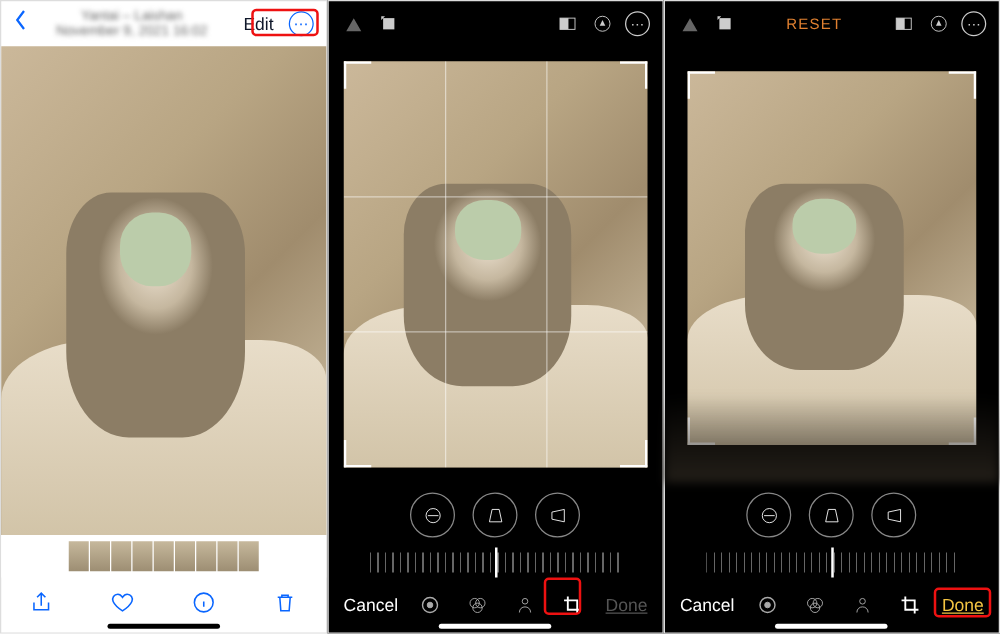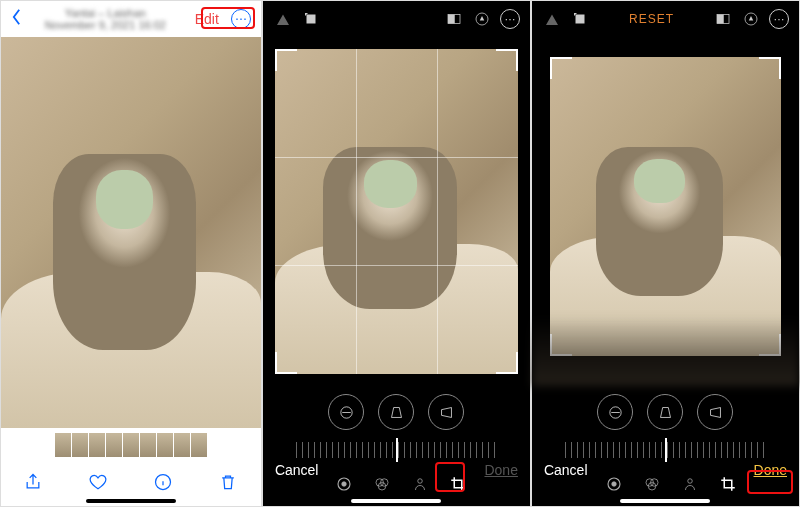--- a/index.html
+++ b/index.html
@@ -5,21 +5,21 @@
   * { box-sizing: border-box; margin: 0; padding: 0; }
   body { width: 800px; height: 507px; background: #fff; font-family: -apple-system, Helvetica, Arial, sans-serif; display: flex; }
   .phone { flex: 1; border: 1px solid #ddd; display: flex; flex-direction: column; position: relative; }
   .phone.dark { background: #000; color: #fff; }
   .phone.light { background: #fff; }
 
   
   .p1-top { height: 36px; display: flex; align-items: center; padding: 0 10px; gap: 6px; }
   .p1-back { color: #0a66ff; font-size: 20px; }
   .p1-title { flex: 1; text-align: center; line-height: 1.1; filter: blur(2px); color: #666; font-size: 11px; }
-  .p1-edit { color: #ef4444; font-size: 14px; padding: 2px 6px; }
+  .p1-edit { color: #0f172a; font-size: 14px; padding: 2px 6px; }
   .p1-more { width: 20px; height: 20px; border: 1.3px solid #0a66ff; border-radius: 50%; display: flex; align-items: center; justify-content: center; color: #0a66ff; font-size: 12px; }
   .hl-red1 { position: absolute; top: 6px; right: 6px; width: 54px; height: 22px; border: 2px solid #e11; border-radius: 4px; }
 
   .p1-photo { flex: 1; background: linear-gradient(135deg,#cbb89a 0%,#b8a583 35%,#a08c6d 60%,#d8cbb0 100%); position: relative; }
   .cat { position: absolute; left: 20%; top: 30%; width: 55%; height: 50%; background: radial-gradient(ellipse 40% 35% at 50% 30%, #ece1d0 0%, #c5b79f 50%, #8c7d65 80%); border-radius: 25% 25% 35% 35%; }
   .cat::before { content: ""; position: absolute; left: 30%; top: 8%; width: 40%; height: 30%; background: #bca; border-radius: 45%; }
   .blanket { position: absolute; bottom: 0; left: 0; right: 0; height: 40%; background: linear-gradient(#e8ddc9,#d2c4a8); border-radius: 30% 20% 0 0; }
 
   .p1-strip { height: 34px; display: flex; align-items: center; justify-content: center; gap: 1px; background:#fff; }
   .thumb { width: 16px; height: 24px; background: linear-gradient(#c6b89c,#9d8e73); }
@@ -51,21 +51,21 @@
   .p3 .d-photo { margin:0 4px; }
   .p3 .blur-bottom { position:absolute; bottom:0; left:0; right:0; height:70px; background:linear-gradient(rgba(0,0,0,0),rgba(40,35,28,0.85)); filter:blur(4px);}
 
   .d-tools { height:52px; display:flex; align-items:center; justify-content:center; gap:14px; }
   .circ { width:36px; height:36px; border:1.2px solid #888; border-radius:50%; display:flex; align-items:center; justify-content:center; color:#fff;}
   .circ svg{width:17px; height:17px; fill:#fff;}
   .ruler { height:24px; display:flex; align-items:center; justify-content:center; position:relative;}
   .ruler-line{ width:200px; height:16px; background: repeating-linear-gradient(90deg,#666 0 1px,transparent 1px 6px); position:relative;}
   .ruler-line::after{content:"";position:absolute;left:50%;top:-4px;width:2px;height:24px;background:#fff;}
 
-  .d-bottom { height:44px; display:flex; padding:0 12px; gap:8px; font-size:14px;}
+  .d-bottom { height:44px; display:flex; align-items:center; padding:0 12px; gap:8px; font-size:14px;}
   .d-bottom .spacer{flex:1;}
   .mode-icons{display:flex; gap:18px; align-items:center;}
   .mi{width:20px;height:20px;display:flex;align-items:center;justify-content:center;}
   .mi svg{width:18px;height:18px;fill:#aaa;stroke:#aaa;}
   .mi.active svg{fill:#fff;stroke:#fff;}
   .done{color:#f5c542;text-decoration:underline;}
   .done.disabled{color:#555;}
   .hl-red2 { position:absolute; border:2px solid #e11; border-radius:4px; }
   .p2 .hl-red2{ bottom:14px; left:172px; width:30px; height:30px;}
   .p3 .hl-red2{ bottom:12px; right:6px; width:46px; height:24px;}

